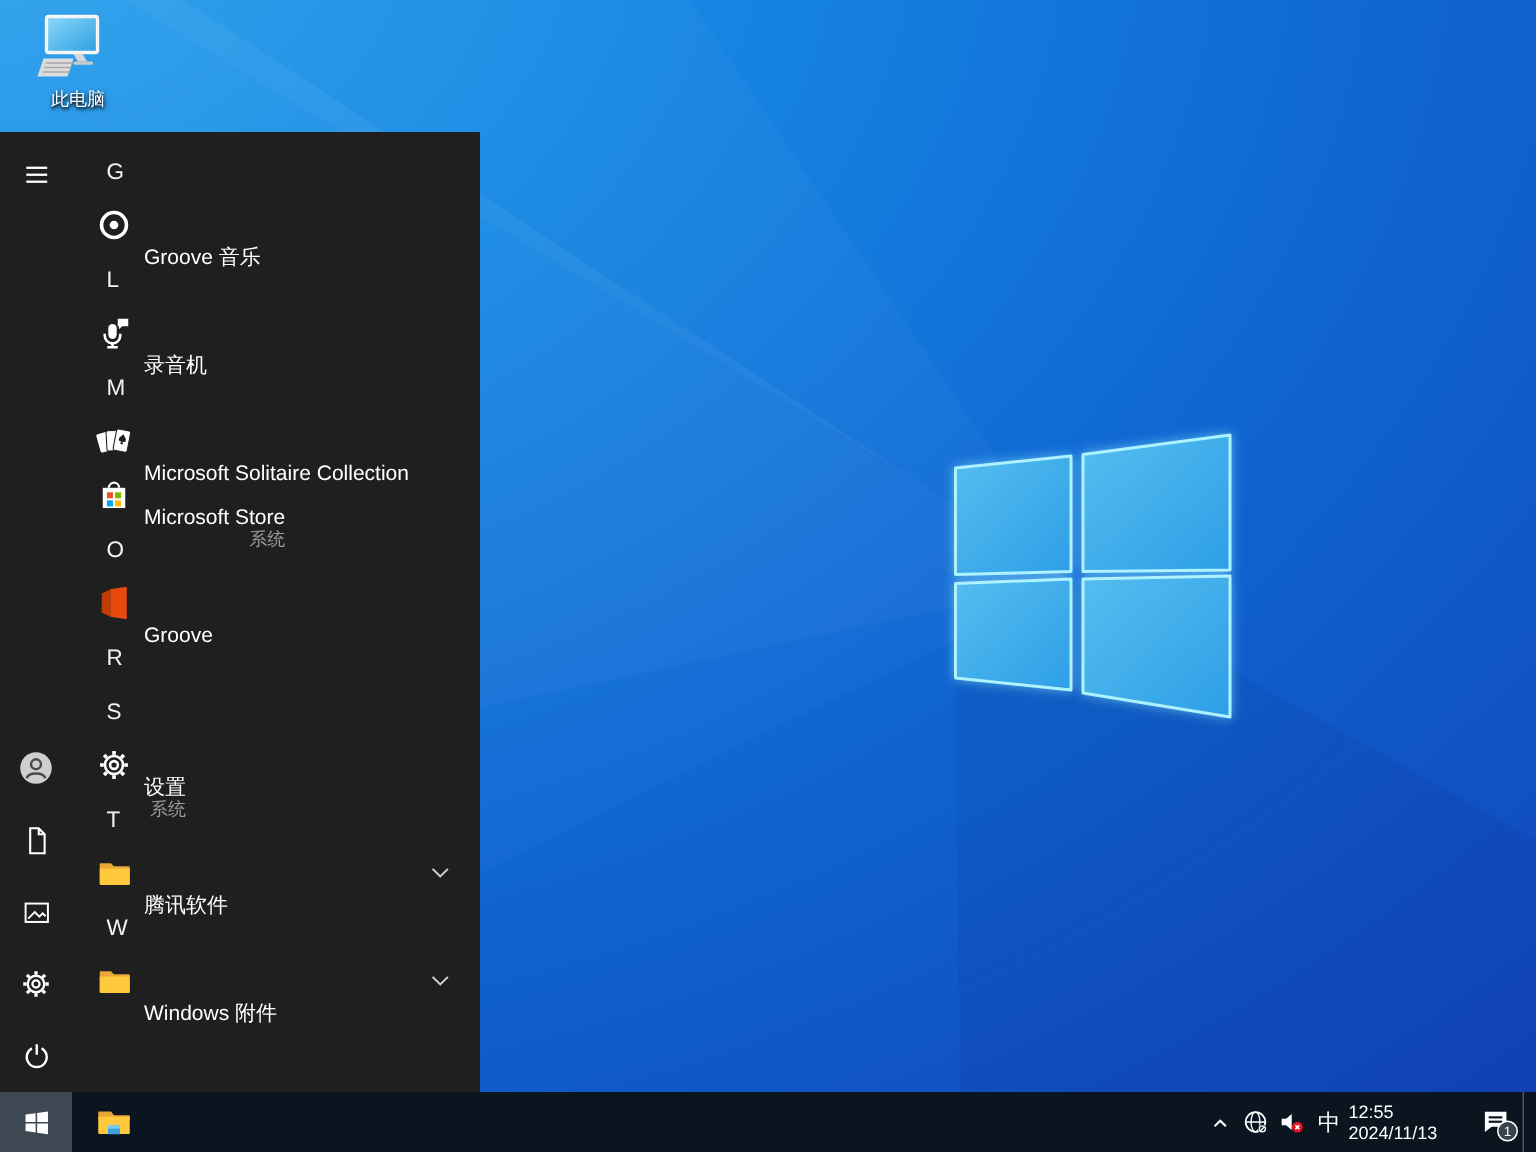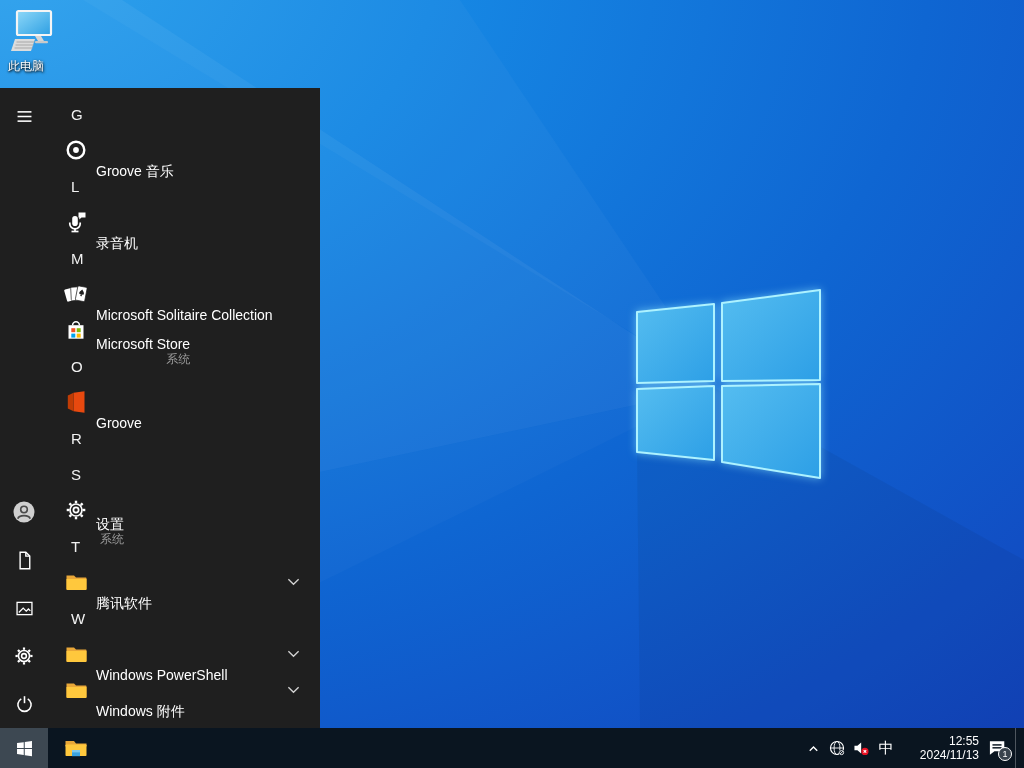--- a/index.html
+++ b/index.html
@@ -12,21 +12,21 @@
   *{margin:0;padding:0;box-sizing:border-box;}
   html,body{width:1024px;height:768px;overflow:hidden;}
   body{font-family:"Liberation Sans","DejaVu Sans",sans-serif;position:relative;background:#0f6fd8;}
   #screen{position:absolute;inset:0;width:1024px;height:768px;overflow:hidden;}
 
   
   .wallpaper{position:absolute;left:0;top:0;width:1024px;height:728px;}
   .logo-glow{filter:drop-shadow(0 0 4px rgba(150,240,255,.55));}
 
   
-  .desktop-icon{position:absolute;left:8px;top:8px;width:62px;display:flex;flex-direction:column;align-items:flex-start;cursor:pointer;}
+  .desktop-icon{position:absolute;left:8px;top:8px;width:62px;display:flex;flex-direction:column;align-items:flex-end;cursor:pointer;}
   .desktop-icon .dlabel{margin-top:2px;font-size:12px;color:#fff;text-shadow:0 1px 2px rgba(0,0,0,.85),1px 1px 3px rgba(0,0,0,.7);white-space:nowrap;}
 
   
   .start-menu{position:absolute;left:0;top:88px;width:320px;height:640px;background:var(--menu_bg);display:flex;overflow:hidden;z-index:5;}
   .rail{width:48px;height:100%;position:relative;flex:none;}
   .rail-btn{position:absolute;left:0;width:48px;height:48px;display:flex;align-items:center;justify-content:center;cursor:pointer;}
   .apps{flex:1;padding-top:8px;position:relative;}
   .row{height:36px;display:flex;align-items:center;cursor:pointer;}
   .header-label{padding-left:23px;font-size:15px;color:#f2f2f2;}
   .app-icon{width:24px;height:24px;margin-left:16px;flex:none;display:flex;align-items:center;justify-content:center;}
@@ -37,21 +37,21 @@
   .chevron{margin-left:auto;margin-right:20px;display:flex;align-items:center;opacity:.9;}
 
   
   .taskbar{position:absolute;left:0;top:728px;width:1024px;height:40px;background:var(--taskbar_bg);display:flex;align-items:stretch;z-index:10;}
   .tb-btn{display:flex;align-items:center;justify-content:center;cursor:pointer;}
   .tb-start{width:48px;background:var(--start_button_active_bg);}
   .tb-explorer{width:48px;margin-left:4px;}
   .tray{margin-left:auto;display:flex;align-items:stretch;color:#fff;}
   .tray-btn{width:24px;display:flex;align-items:center;justify-content:center;cursor:pointer;}
   .ime{width:26px;font-size:15px;display:flex;align-items:center;justify-content:center;cursor:pointer;}
-  .clock{width:80px;display:flex;flex-direction:column;align-items:flex-end;justify-content:center;font-size:12px;line-height:14.5px;cursor:pointer;}
+  .clock{width:80px;display:flex;flex-direction:column;align-items:flex-start;justify-content:center;font-size:12px;line-height:14.5px;cursor:pointer;}
   .action{width:36px;position:relative;display:flex;align-items:center;justify-content:center;cursor:pointer;}
   .badge{position:absolute;right:3px;bottom:7px;width:14px;height:14px;border-radius:50%;background:#39434d;border:1px solid #fff;color:#fff;font-size:9px;display:flex;align-items:center;justify-content:center;}
   .show-desktop{width:9px;border-left:1px solid rgba(255,255,255,.28);cursor:pointer;}
 </style>
 </head>
 <body>
 
 <div id="screen">
 
   <svg class="wallpaper" viewBox="0 0 1024 728" preserveAspectRatio="none">
@@ -274,36 +274,20 @@
             <span class="app-label">腾讯软件</span>
           </span>
           <span class="chevron">
             <svg width="13" height="10" viewBox="0 0 14 10">
               <path d="M1.5,2 L7,7.5 L12.5,2" fill="none" stroke="#e6e6e6" stroke-width="1.4"></path>
             </svg>
           </span>
         </div>
         <div class="row">
           <span class="header-label">W</span>
-        </div>
-        <div class="row">
-          <span class="app-icon">
-            <svg viewBox="0 0 24 24">
-              <path d="M2.5,5.5 h7.5 l2,2 h9.8 a0.7,0.7 0 0 1 0.7,0.7 V19 a1,1 0 0 1 -1,1 H3.5 a1,1 0 0 1 -1,-1 Z" fill="var(--folder_tab)"></path>
-              <path d="M2.5,9 h20 V19 a1,1 0 0 1 -1,1 H3.5 a1,1 0 0 1 -1,-1 Z" fill="var(--folder_yellow)"></path>
-            </svg>
-          </span>
-          <span class="app-text">
-            <span class="app-label">Windows PowerShell</span>
-          </span>
-          <span class="chevron">
-            <svg width="13" height="10" viewBox="0 0 14 10">
-              <path d="M1.5,2 L7,7.5 L12.5,2" fill="none" stroke="#e6e6e6" stroke-width="1.4"></path>
-            </svg>
-          </span>
         </div>
         <div class="row">
           <span class="app-icon">
             <svg viewBox="0 0 24 24">
               <path d="M2.5,5.5 h7.5 l2,2 h9.8 a0.7,0.7 0 0 1 0.7,0.7 V19 a1,1 0 0 1 -1,1 H3.5 a1,1 0 0 1 -1,-1 Z" fill="var(--folder_tab)"></path>
               <path d="M2.5,9 h20 V19 a1,1 0 0 1 -1,1 H3.5 a1,1 0 0 1 -1,-1 Z" fill="var(--folder_yellow)"></path>
             </svg>
           </span>
           <span class="app-text">
             <span class="app-label">Windows 附件</span>

